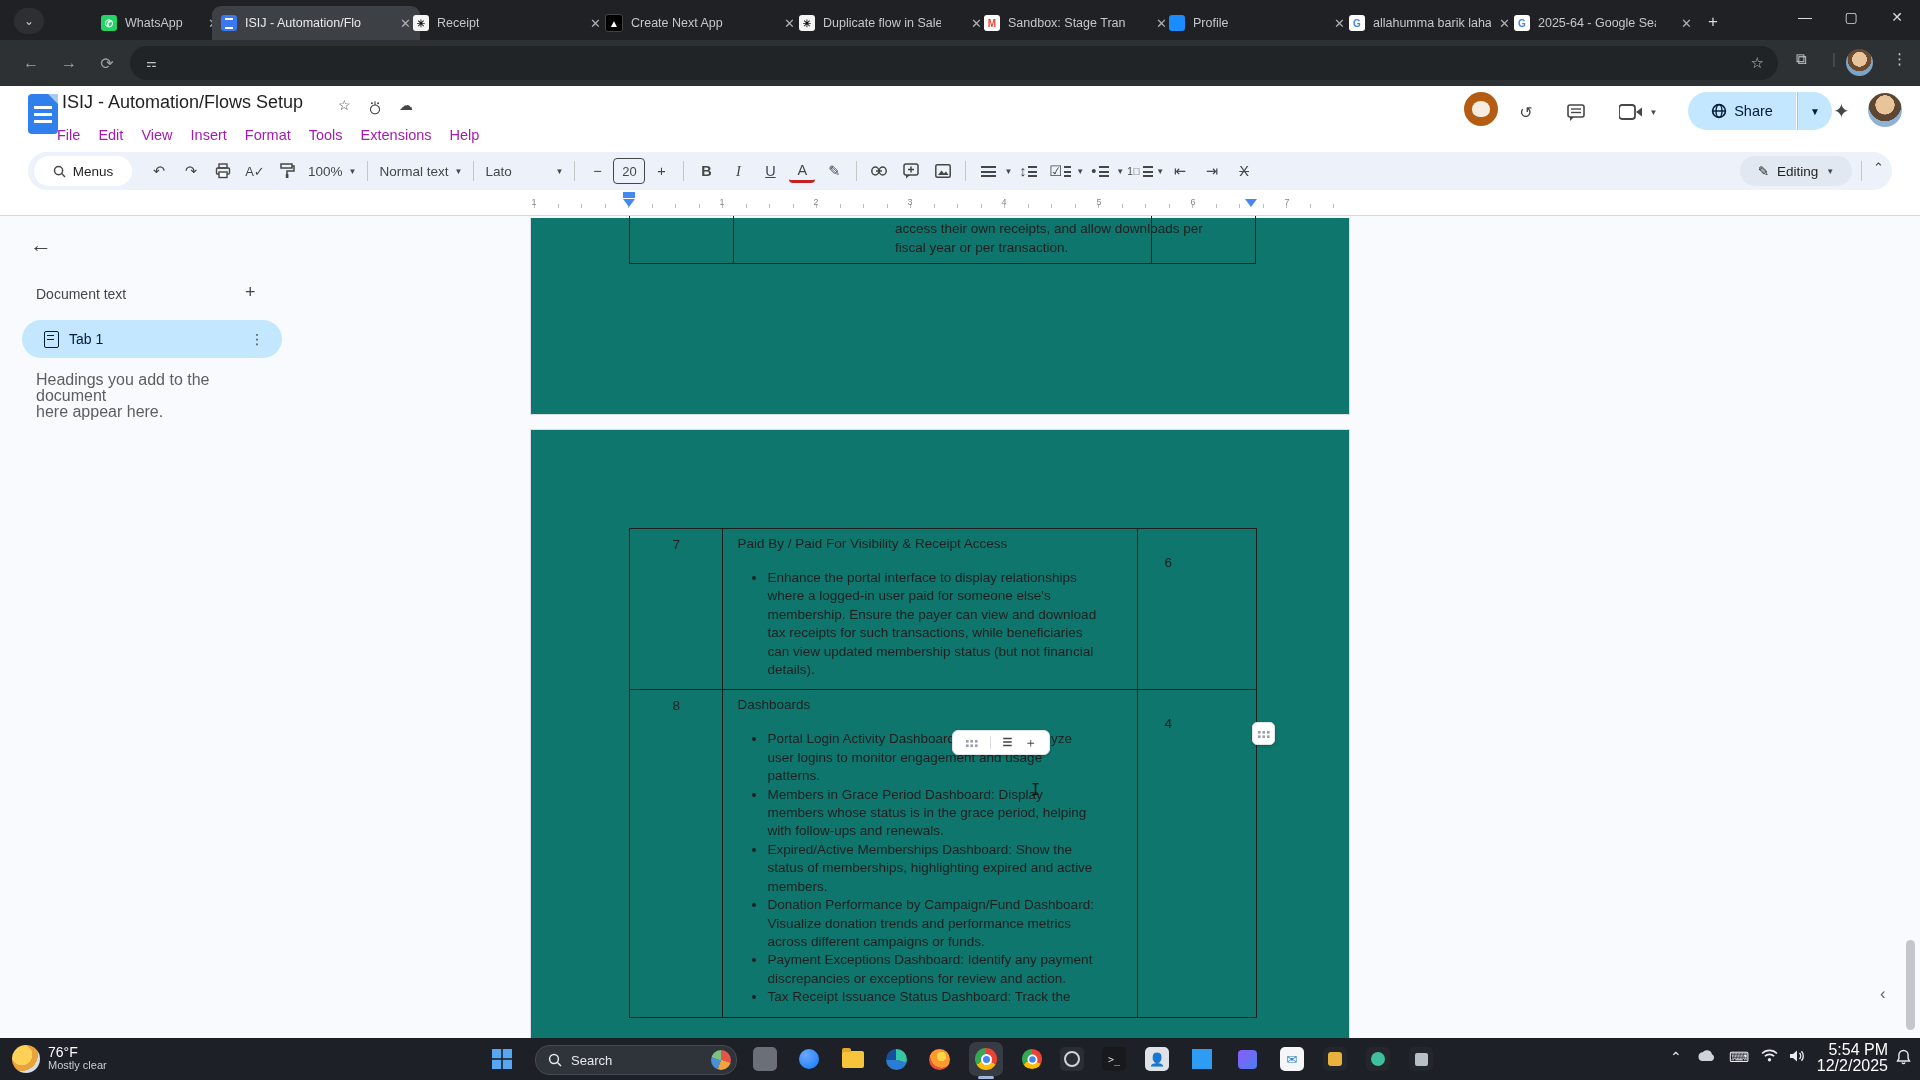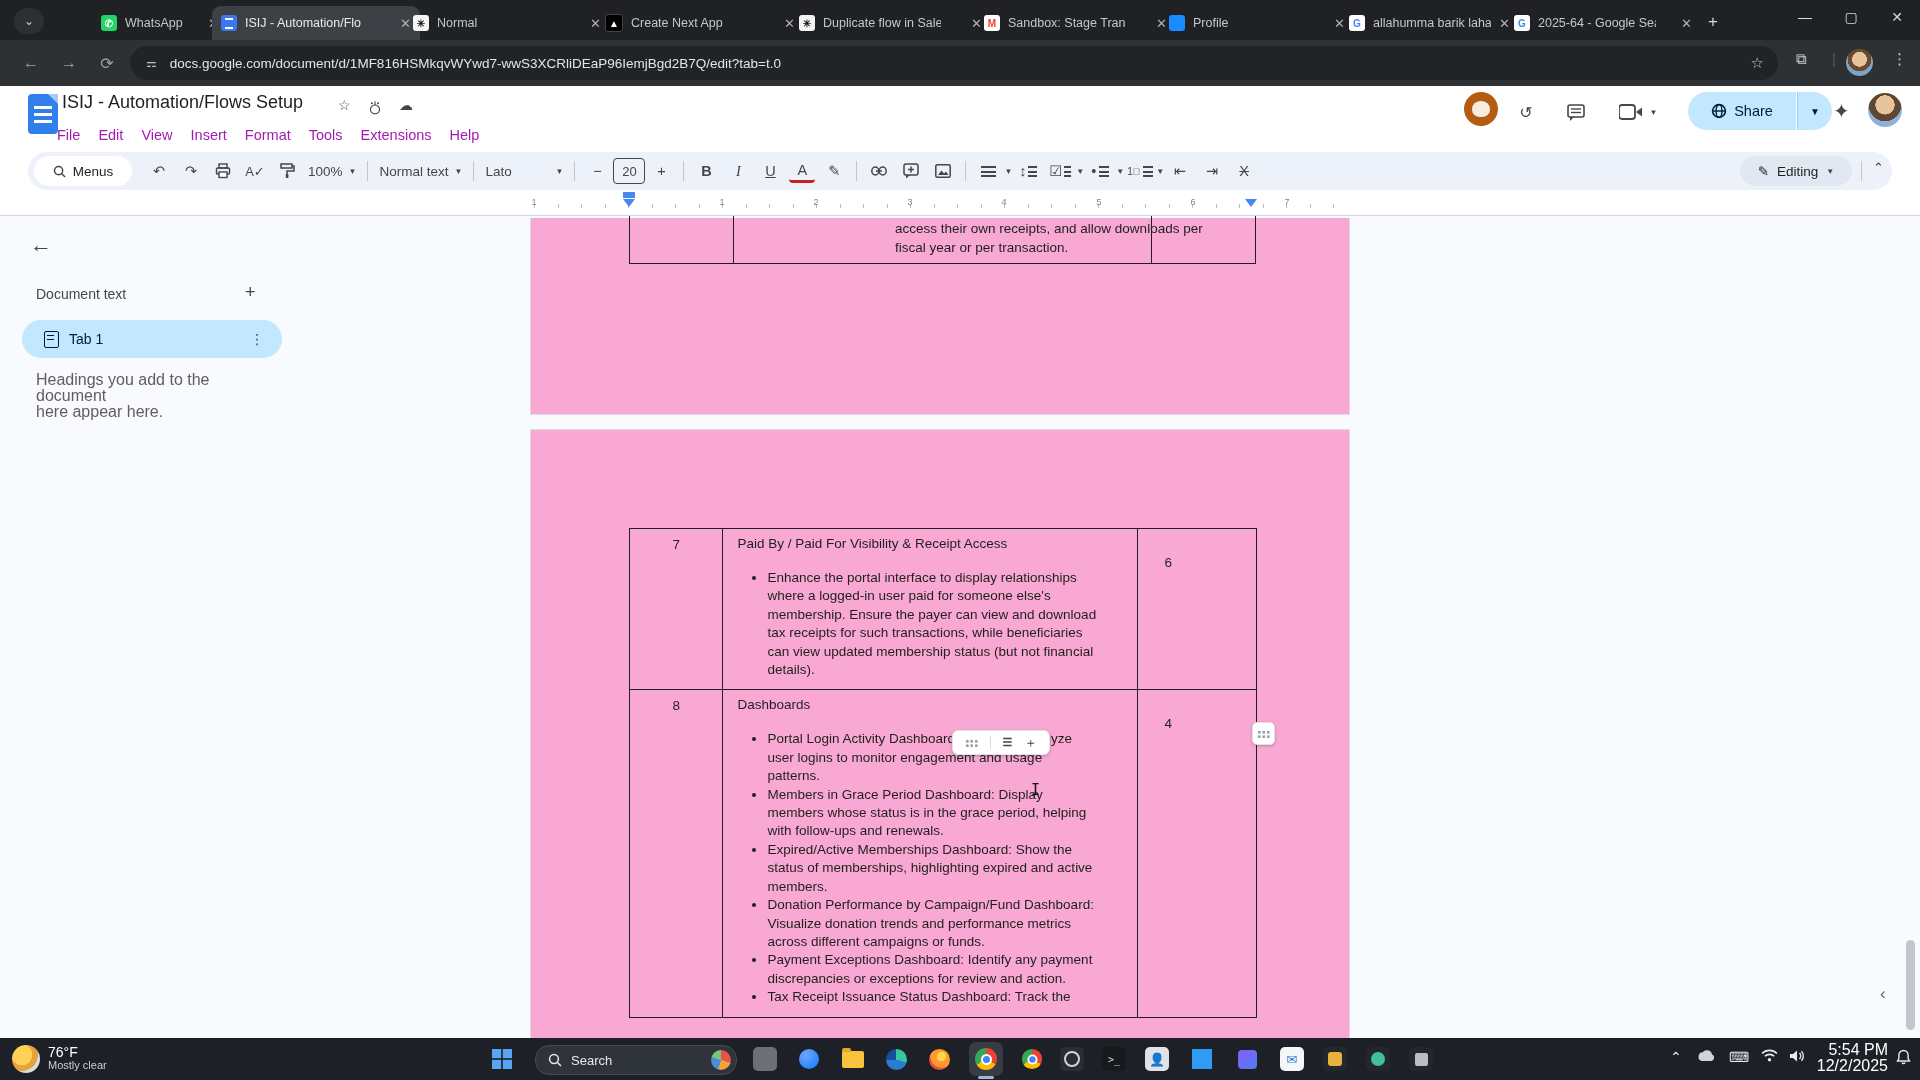--- a/index.html
+++ b/index.html
@@ -101,21 +101,21 @@
   .sbheader{position:absolute;left:36px;top:70px;font-size:14px;color:#444746;}
   .sbplus{position:absolute;left:245px;top:66px;font-size:18px;color:#444746;}
   .tab1pill{position:absolute;left:22px;top:104px;width:260px;height:38px;border-radius:19px;background:#c2e7ff;
     display:flex;align-items:center;color:#001d35;font-size:14px;}
   .tab1pill .doci{margin:0 10px 0 22px;width:13px;height:15px;border:1.6px solid #001d35;border-radius:2px;position:relative;}
   .tab1pill .doci i{position:absolute;left:2px;top:3px;width:7px;height:1.6px;background:#001d35;box-shadow:0 4px 0 #001d35;}
   .tab1pill .kebab{margin-left:auto;margin-right:18px;letter-spacing:0;font-size:14px;color:#444746;}
   .sbhint{position:absolute;left:36px;top:156px;font-size:16px;line-height:16px;color:#5e5e5e;width:230px;}
 
   
-  .page{position:absolute;left:530px;width:818px;background:#f9a8d4;border:1px solid #d9dce2;}
+  .page{position:absolute;left:530px;width:818px;background:#0f766e;border:1px solid #d9dce2;}
   .page1{top:2px;height:196px;border-top:none;}
   .page2{top:213px;height:700px;}
 
   
   .ptable{position:absolute;left:98px;top:-2px;width:627px;height:47px;border-bottom:1px solid #1f1f1f;}
   .ptable .v{position:absolute;top:0;bottom:0;width:1px;background:#1f1f1f;}
   .ptxt{position:absolute;left:266px;top:4px;width:330px;font-size:13.5px;line-height:18.5px;color:#1f1f1f;}
 
   .dtable{position:absolute;left:98px;top:98px;width:627px;display:table;border-collapse:collapse;
     font-size:13.5px;color:#1f1f1f;}
@@ -181,21 +181,21 @@
     </div>
     <div class="tab active" style="left:212px;width:190px">
       <span class="fav fav-gdocs">
           <i></i>
         </span>
       <span class="ttl">ISIJ - Automation/Flo</span>
       <span class="tclose">✕</span>
     </div>
     <div class="tab" style="left:404px;width:188px">
       <span class="fav fav-chatgpt">✳</span>
-      <span class="ttl">Normal</span>
+      <span class="ttl">Receipt</span>
       <span class="tclose">✕</span>
     </div>
     <div class="tab" style="left:596px;width:190px">
       <span class="fav fav-vercel">▲</span>
       <span class="ttl">Create Next App</span>
       <span class="tclose">✕</span>
     </div>
     <div class="tab" style="left:790px;width:183px">
       <span class="fav fav-chatgpt">✳</span>
       <span class="ttl">Duplicate flow in Sale</span>
@@ -227,21 +227,20 @@
     <div class="winbtn" style="left:1828px">▢</div>
     <div class="winbtn" style="left:1874px">✕</div>
   </div>
 
   <div class="urlrow">
     <div class="navic" style="left:18px">←</div>
     <div class="navic" style="left:56px">→</div>
     <div class="navic" style="left:94px">⟳</div>
     <div class="omnibox">
       <span class="tune">⚎</span>
-      <span class="url">docs.google.com/document/d/1MF816HSMkqvWYwd7-wwS3XCRliDEaP96IemjBgd2B7Q/edit?tab=t.0</span>
       <span class="star">☆</span>
     </div>
     <div class="urlright" style="left:1796px">⧉</div>
     <div class="urlright" style="left:1832px;color:#53565a">|</div>
     <div class="avatar-sm"></div>
     <div class="urlright" style="left:1892px">⋮</div>
   </div>
 
   <div class="dochdr">
     <div class="dlogo">

